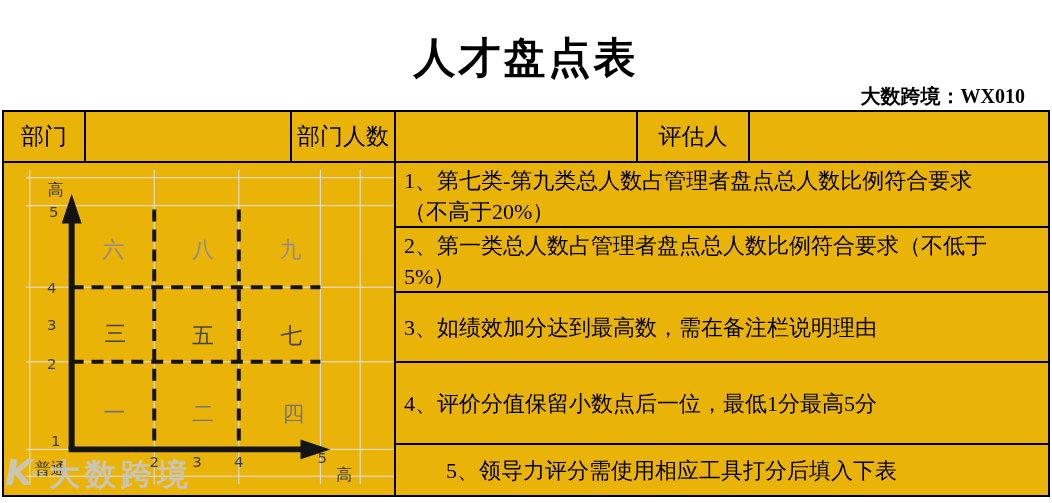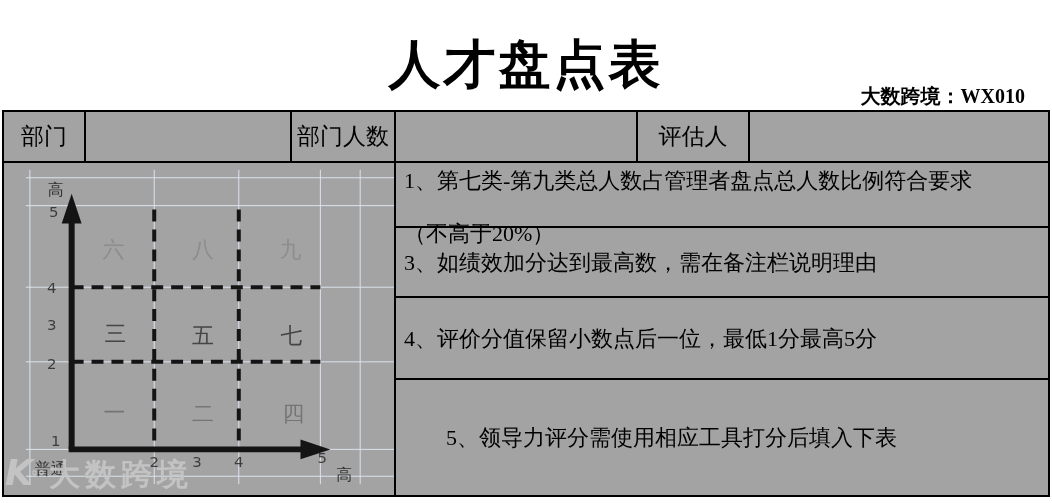--- a/index.html
+++ b/index.html
@@ -3,49 +3,49 @@
 <meta charset="utf-8">
 <style>
   * { margin:0; padding:0; box-sizing:border-box; }
   html,body { background:#fff; }
   .page {
     position:relative; width:1052px; height:503px; background:#ffffff;
     font-family:"Liberation Serif","DejaVu Serif",serif; color:#000; overflow:hidden;
   }
   .title {
     position:absolute; top:30px; left:0; width:100%; text-align:center;
-    font-size:52px; font-weight:700; letter-spacing:3px;
+    font-size:42px; font-weight:700; letter-spacing:3px;
   }
   .doc-number {
     position:absolute; top:83px; right:27px; font-size:20px; font-weight:700;
   }
   .form-table {
     position:absolute; left:2px; top:110px; width:1048px; height:387px;
-    border:2px solid #000; display:flex; flex-direction:column; background:#a3a3a3;
+    border:2px solid #000; display:flex; flex-direction:column; background:#eab308;
   }
   .header-row { display:flex; height:51px; border-bottom:2px solid #000; }
   .hcell {
     border-right:2px solid #000; display:flex; align-items:center; justify-content:center;
     font-size:23px;
   }
   .hcell.last { border-right:none; }
   .w-dept { width:82px; }
   .w-deptval { width:206px; }
   .w-count { width:104px; }
   .w-countval { width:242px; }
   .w-assessor { width:112px; }
   .w-assessorval { flex:1; }
   .body-row { flex:1; display:flex; min-height:0; }
   .chart-cell { width:392px; border-right:2px solid #000; position:relative; }
   .chart-cell svg { display:block; width:100%; height:100%; }
   .notes-col { flex:1; display:flex; flex-direction:column; }
   .note-row {
     border-bottom:2px solid #000; padding:2px 32px 2px 8px;
     display:flex; flex-direction:column; justify-content:center;
-    font-size:22px; line-height:31px;gap:22px;
+    font-size:22px; line-height:31px;
   }
   .note-row.last { border-bottom:none; flex:1;margin-left:42px; }
   .nr-1 { height:65px; justify-content:flex-start; }
   .nr-2 { height:65px; justify-content:flex-start; }
   .nr-3 { height:70px; }
   .nr-4 { height:82px; }
   .watermark {
     position:absolute; left:5px; top:455px; display:flex; align-items:flex-end;
     color:#c7c7c7; opacity:0.9; z-index:5; pointer-events:none;
     font-family:"DejaVu Sans","Liberation Sans",sans-serif;
@@ -141,20 +141,24 @@
             <text x="291" y="258" text-anchor="middle">四</text>
           </g>
         </svg>
       </div>
 
       <div class="notes-col">
         <div class="note-row nr-1">
           <div>1、第七类-第九类总人数占管理者盘点总人数比例符合要求</div>
           <div>（不高于20%）</div>
         </div>
+        <div class="note-row nr-2">
+          <div>2、第一类总人数占管理者盘点总人数比例符合要求（不低于</div>
+          <div>5%）</div>
+        </div>
         <div class="note-row nr-3">
           <div>3、如绩效加分达到最高数，需在备注栏说明理由</div>
         </div>
         <div class="note-row nr-4">
           <div>4、评价分值保留小数点后一位，最低1分最高5分</div>
         </div>
         <div class="note-row last">
           <div>5、领导力评分需使用相应工具打分后填入下表</div>
         </div>
       </div>

